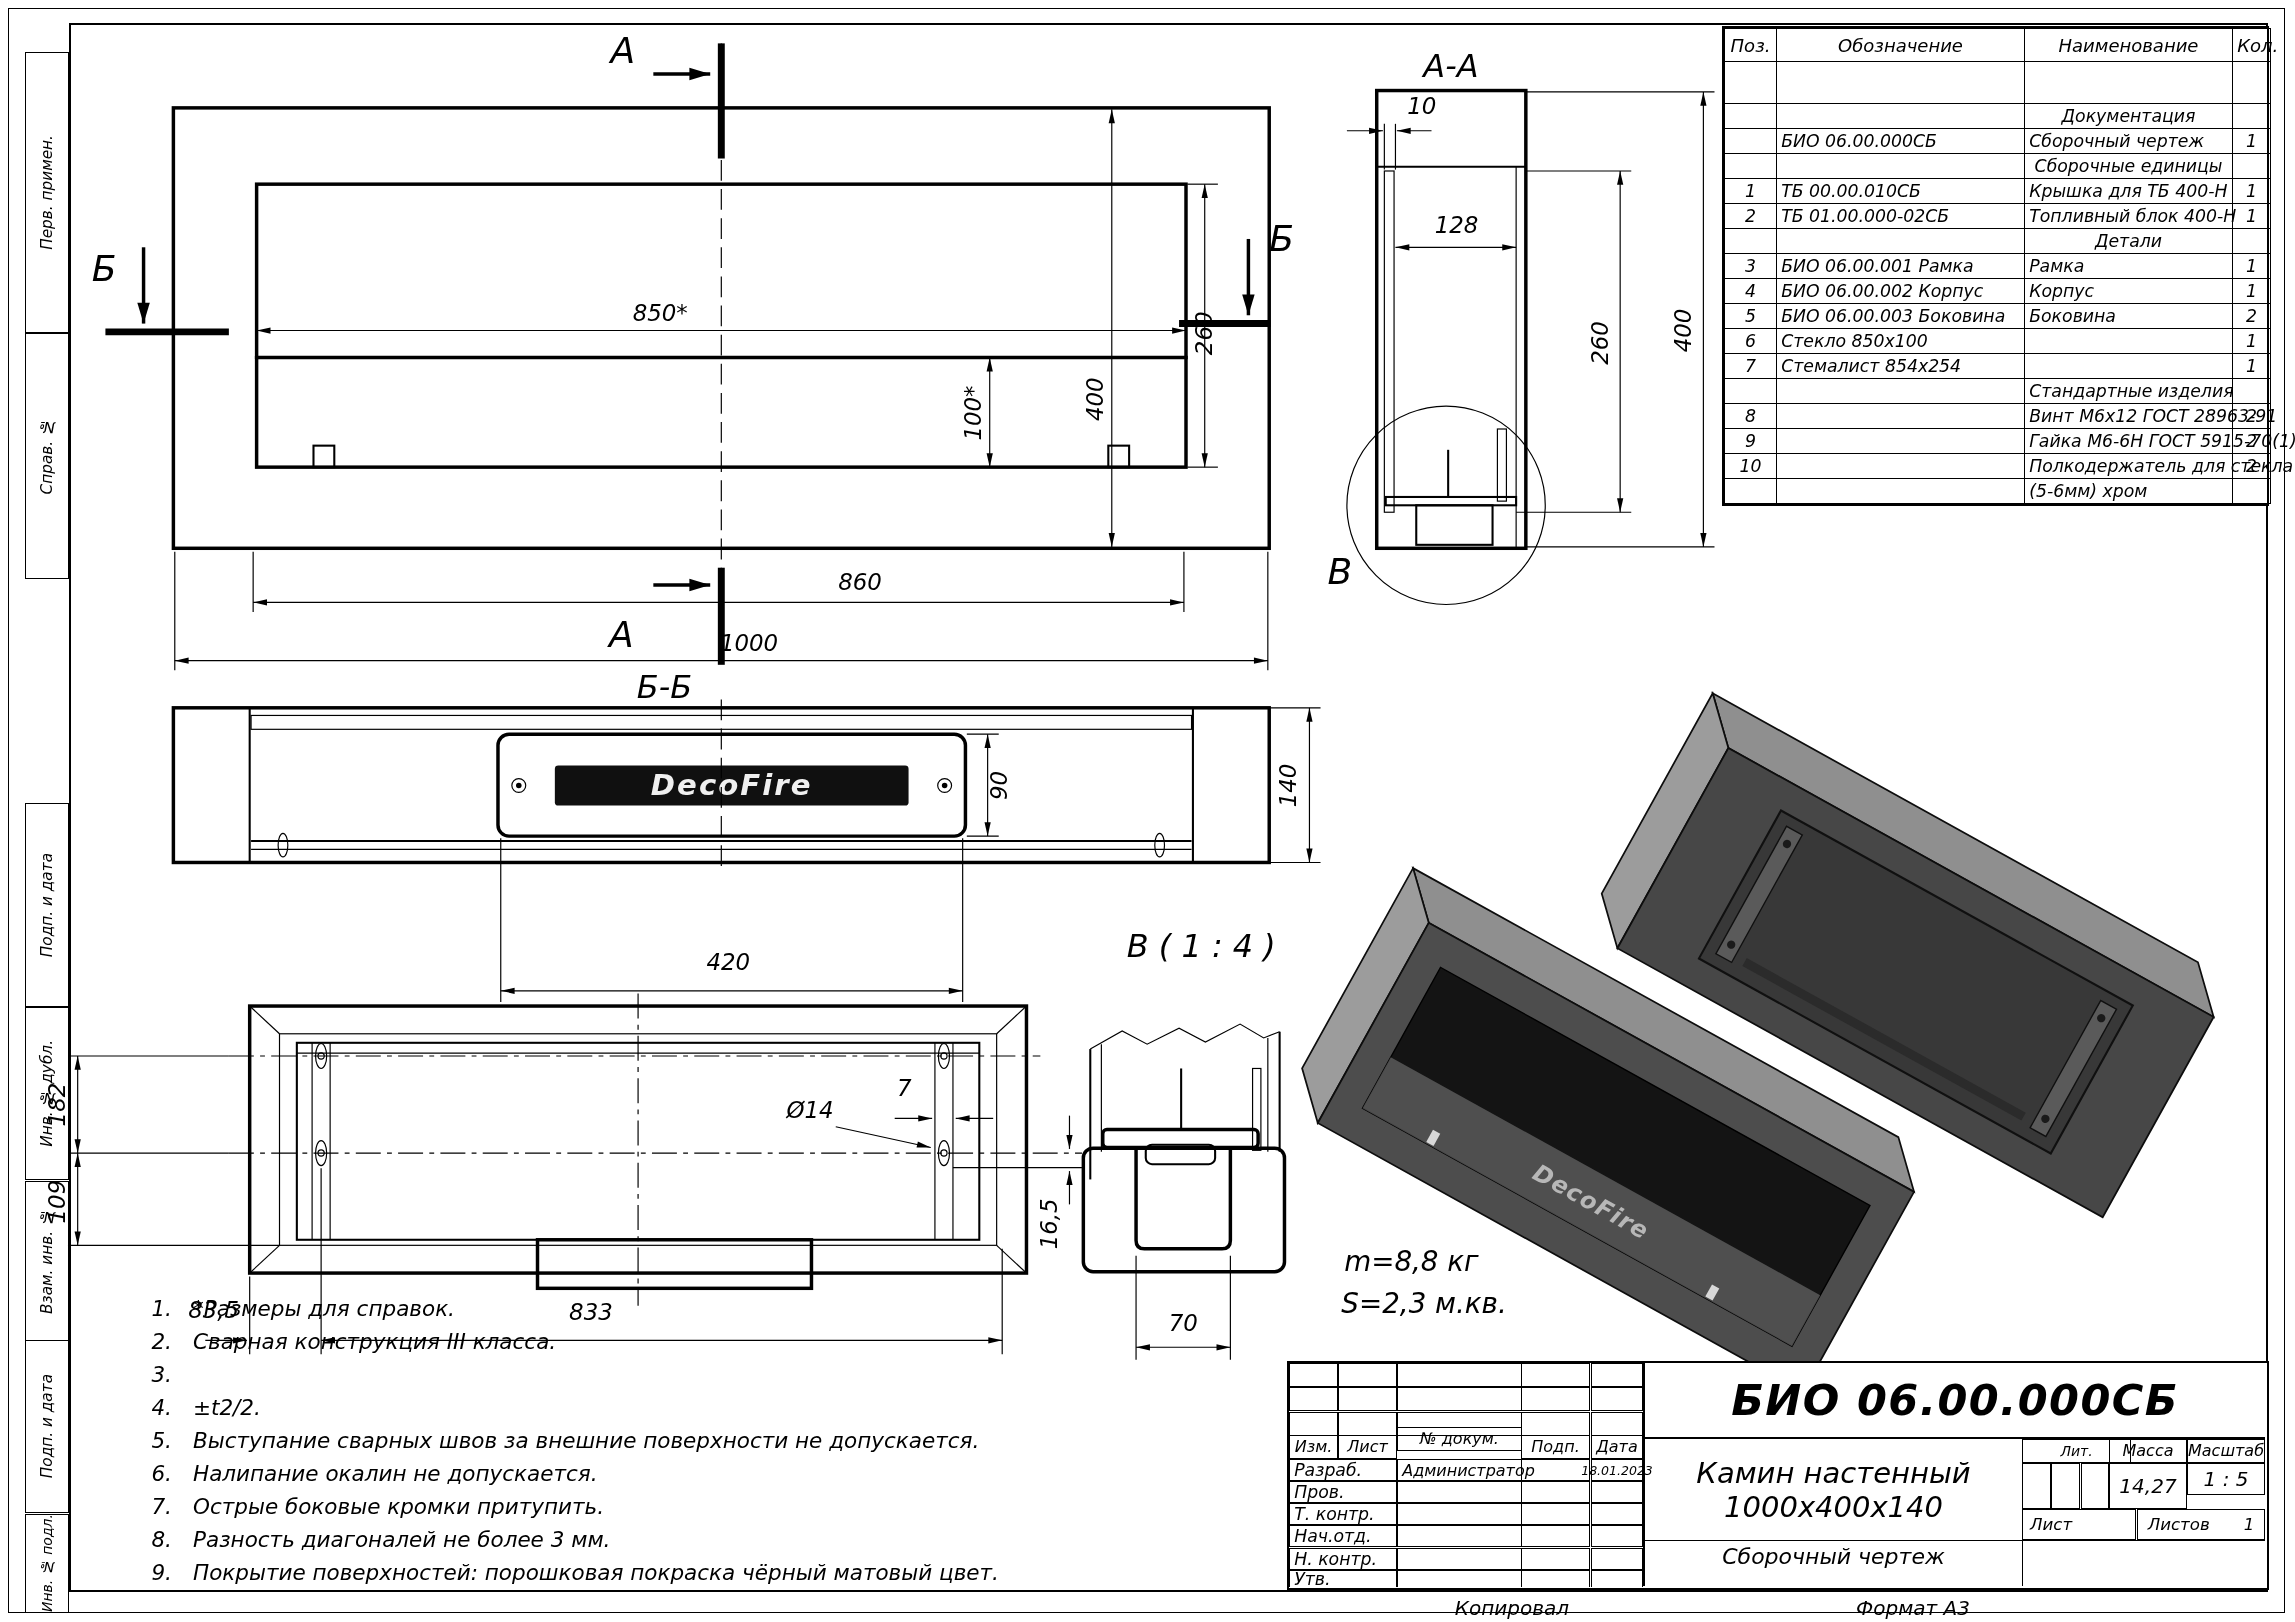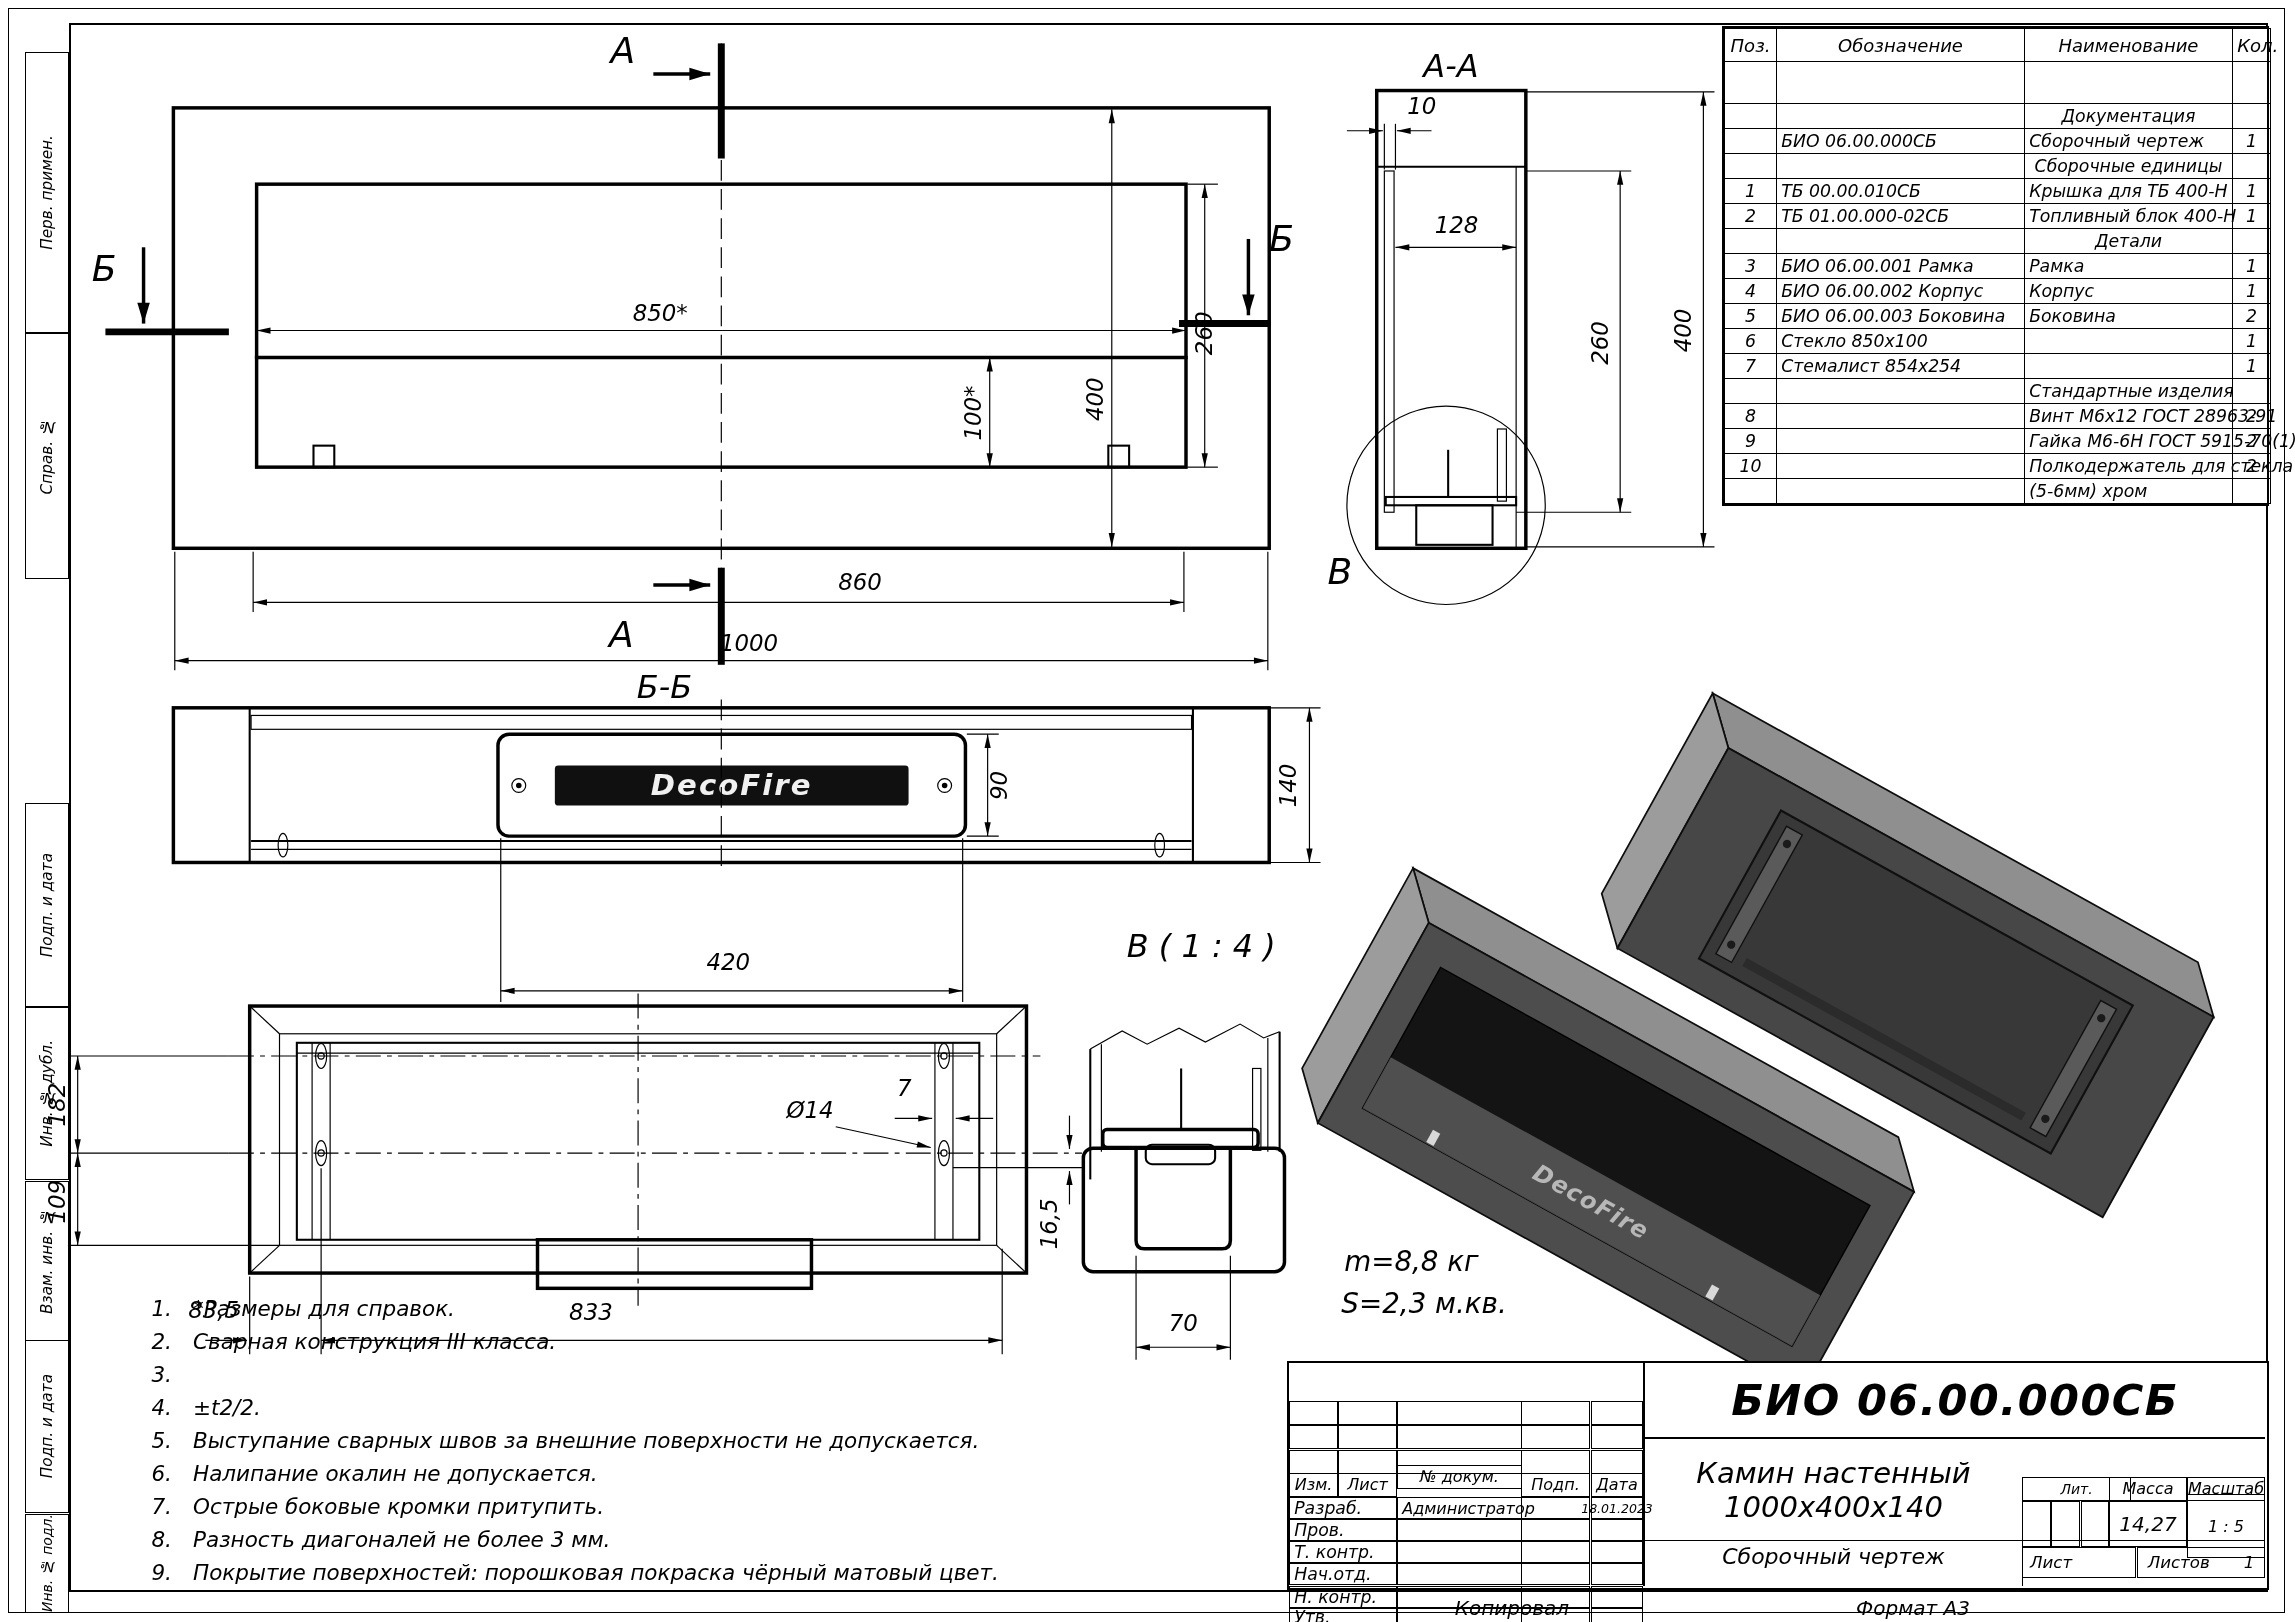--- a/index.html
+++ b/index.html
@@ -21,21 +21,21 @@
            overflow:visible;white-space:nowrap;padding:0 4.2px;box-sizing:border-box;}
   #parts th{text-align:center;font-size:18px;height:33px;}
   #parts td{height:25px;}
   #parts tr.spacer td{height:42px;}
   #parts td.c{text-align:center;}
   #parts tr.section td{text-align:center;}
   
   #tblock{left:1287px;top:1361px;width:982px;height:229px;border:2.8px solid #000;box-sizing:border-box;background:#fff;}
   #tblock .cell{position:absolute;box-sizing:border-box;font:italic 17.3px "DejaVu Sans",sans-serif;
            display:flex;align-items:center;justify-content:center;white-space:nowrap;overflow:visible;}
-  .b2{border:1.4px solid #000;margin-top:38px;}
+  .b2{border:1.4px solid #000;}
   #doc-code{font:italic 600 43px "DejaVu Sans",sans-serif;letter-spacing:1.4px;}
   
   #notes{left:132px;top:1292px;width:1110px;font:italic 21.5px "DejaVu Sans",sans-serif;}
   #notes .nrow{display:flex;height:33px;align-items:center;}
   #notes .nn{width:61px;text-align:left;padding-left:19.4px;box-sizing:border-box;flex:none;}
   
   .botlab{font:italic 20px "DejaVu Sans",sans-serif;top:1596px;}
   
   text{fill:#000;}
   .dimt{font:italic 33px "DejaVu Sans",sans-serif;text-anchor:middle;}
@@ -513,21 +513,21 @@
         <span style="font:italic 22px 'DejaVu Sans',sans-serif;">Сборочный чертеж</span>
       </div>
 
     <div class="cell b2" style="left:733px;top:76px;width:109px;height:23.6px;font-size:14px;">Лит.</div>
     <div class="cell b2" style="left:820px;top:76px;width:78px;height:23.6px;font-size:16px;">Масса</div>
     <div class="cell b2" style="left:898px;top:76px;width:78px;height:23.6px;font-size:16px;">Масштаб</div>
     <div class="cell b2" style="left:733px;top:100px;width:29px;height:46px;"></div>
     <div class="cell b2" style="left:762px;top:100px;width:29px;height:46px;"></div>
     <div class="cell b2" style="left:792px;top:100px;width:28.4px;height:46px;"></div>
     <div class="cell b2" style="left:820px;top:100px;width:78px;height:46px;font-size:20px;">14,27</div>
-    <div class="cell b2" style="left:898px;top:93px;width:78px;height:64px;font-size:16px;">1 : 5</div>
+    <div class="cell b2" style="left:898px;top:100px;width:78px;height:32px;font-size:20px;">1 : 5</div>
     <div class="cell b2" style="left:733px;top:146px;width:114px;height:31px;justify-content:flex-start;padding-left:7px;font-size:16.6px;">Лист</div>
     <div class="cell b2" style="left:848px;top:146px;width:128px;height:31px;font-size:16.6px;justify-content:space-between;padding:0 9.7px;">
       <span>Листов</span>
         <span>1</span>
     </div>
     <div class="cell" style="left:733px;top:177px;width:243px;height:46px;border-left:1.4px solid #000;border-top:1.4px solid #000;"></div>
   </div>
 
   <div class="abs botlab" style="left:1429px;width:166px;text-align:center;">Копировал</div>
   <div class="abs botlab" style="left:1804px;width:166px;text-align:right;">Формат А3</div>

